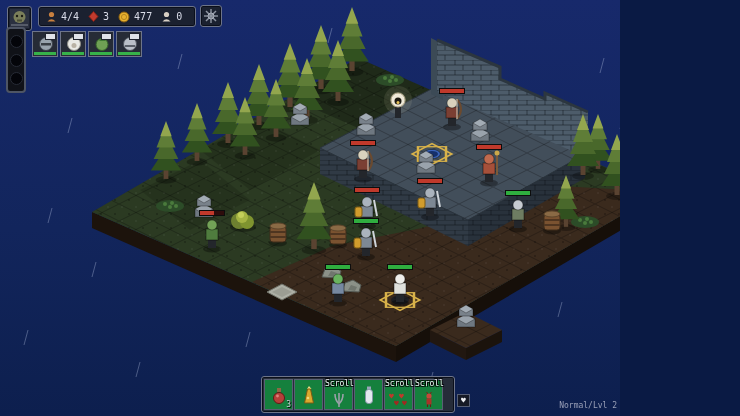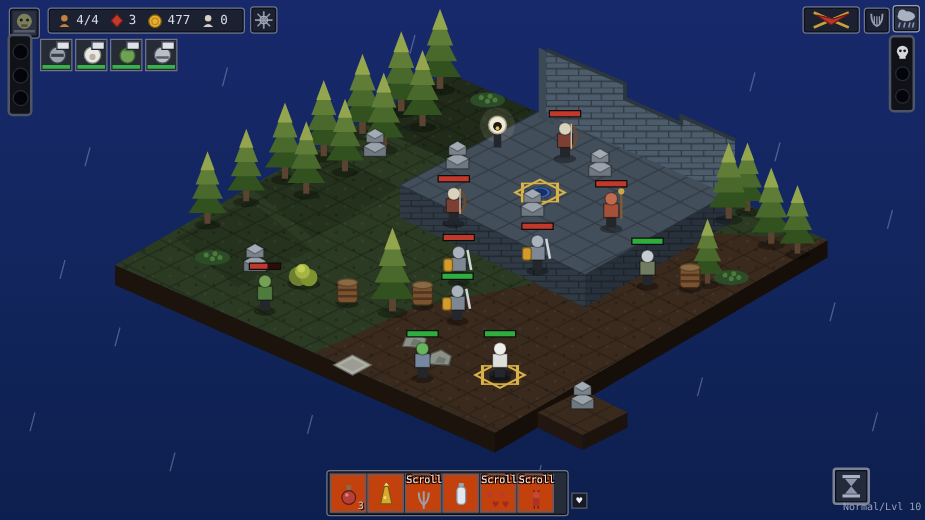--- a/index.html
+++ b/index.html
@@ -1,25 +1,25 @@
 <!DOCTYPE html>
 <html><head>
 <meta charset="utf-8">
 <style>
   html,body{margin:0;padding:0;background:#0a1a44;}
-  #stage{position:relative;width:740px;height:416px;overflow:hidden;
+  #stage{position:relative;width:620px;height:416px;overflow:hidden;
          background:linear-gradient(#17296b 0%,#12255c 55%,#0d1f4e 100%);
          font-family:"DejaVu Sans Mono","Liberation Mono",monospace;}
   .abs{position:absolute;}
   .frame{background:#1b2130;border:1px solid #6d7489;box-shadow:inset 0 0 0 1px #0b0f1a;border-radius:3px;box-sizing:border-box;}
   .res{display:flex;align-items:center;gap:4px;color:#d9dce8;font-size:10px;line-height:1;}
   .capsule{background:#101218;border:2px solid #4e5564;border-radius:4px;box-sizing:border-box;
            display:flex;flex-direction:column;align-items:center;justify-content:space-evenly;}
   .dot{width:11px;height:11px;border-radius:50%;background:#04050a;border:1px solid #272b36;}
-  .slot{position:relative;width:29px;height:31px;background:#c2410c;border:1px solid #596074;box-sizing:border-box;}
+  .slot{position:relative;width:29px;height:31px;background:#15803d;border:1px solid #596074;box-sizing:border-box;}
   .slot-label{position:absolute;top:-1px;left:0;right:0;text-align:center;font-size:8px;color:#eef0f4;
               text-shadow:1px 1px 0 #000,-1px 1px 0 #000,1px -1px 0 #000,-1px -1px 0 #000;}
   .slot-count{position:absolute;bottom:0;right:1px;font-size:8px;color:#c5c9d4;text-shadow:1px 1px 0 #000;}
   .portrait{position:relative;width:26px;height:26px;background:#262b36;border:1px solid #6d7489;box-sizing:border-box;}
   .p-badge{position:absolute;top:1px;right:1px;width:9px;height:5px;background:#dfe2e8;border:1px solid #20242e;}
   .p-hp{position:absolute;bottom:1px;left:1px;right:1px;height:3px;background:#081f0c;}
   .p-hp>div{height:100%;background:#37b24a;}
 </style>
 </head>
 <body>
@@ -648,15 +648,15 @@
   </div>
 
   <div class="abs frame" style="left:666px;top:374px;width:30px;height:30px;border-width:2px;border-color:#7a8297;background:#232a3c">
     <svg width="26" height="26">
       <rect x="6" y="4" width="14" height="2.5" fill="#a9b1c4"></rect>
         <rect x="6" y="19.5" width="14" height="2.5" fill="#a9b1c4"></rect>
       <polygon points="8,7 18,7 13,13 8,7" fill="#8d96ab"></polygon>
         <polygon points="8,19 18,19 13,13" fill="#8d96ab"></polygon>
     </svg>
   </div>
-  <div class="abs" style="right:3px;top:401px;font-size:8px;color:#9aa0b8">Normal/Lvl 10</div>
+  <div class="abs" style="right:3px;top:401px;font-size:8px;color:#9aa0b8">Normal/Lvl 2</div>
 
 </div>
 
 </body></html>

